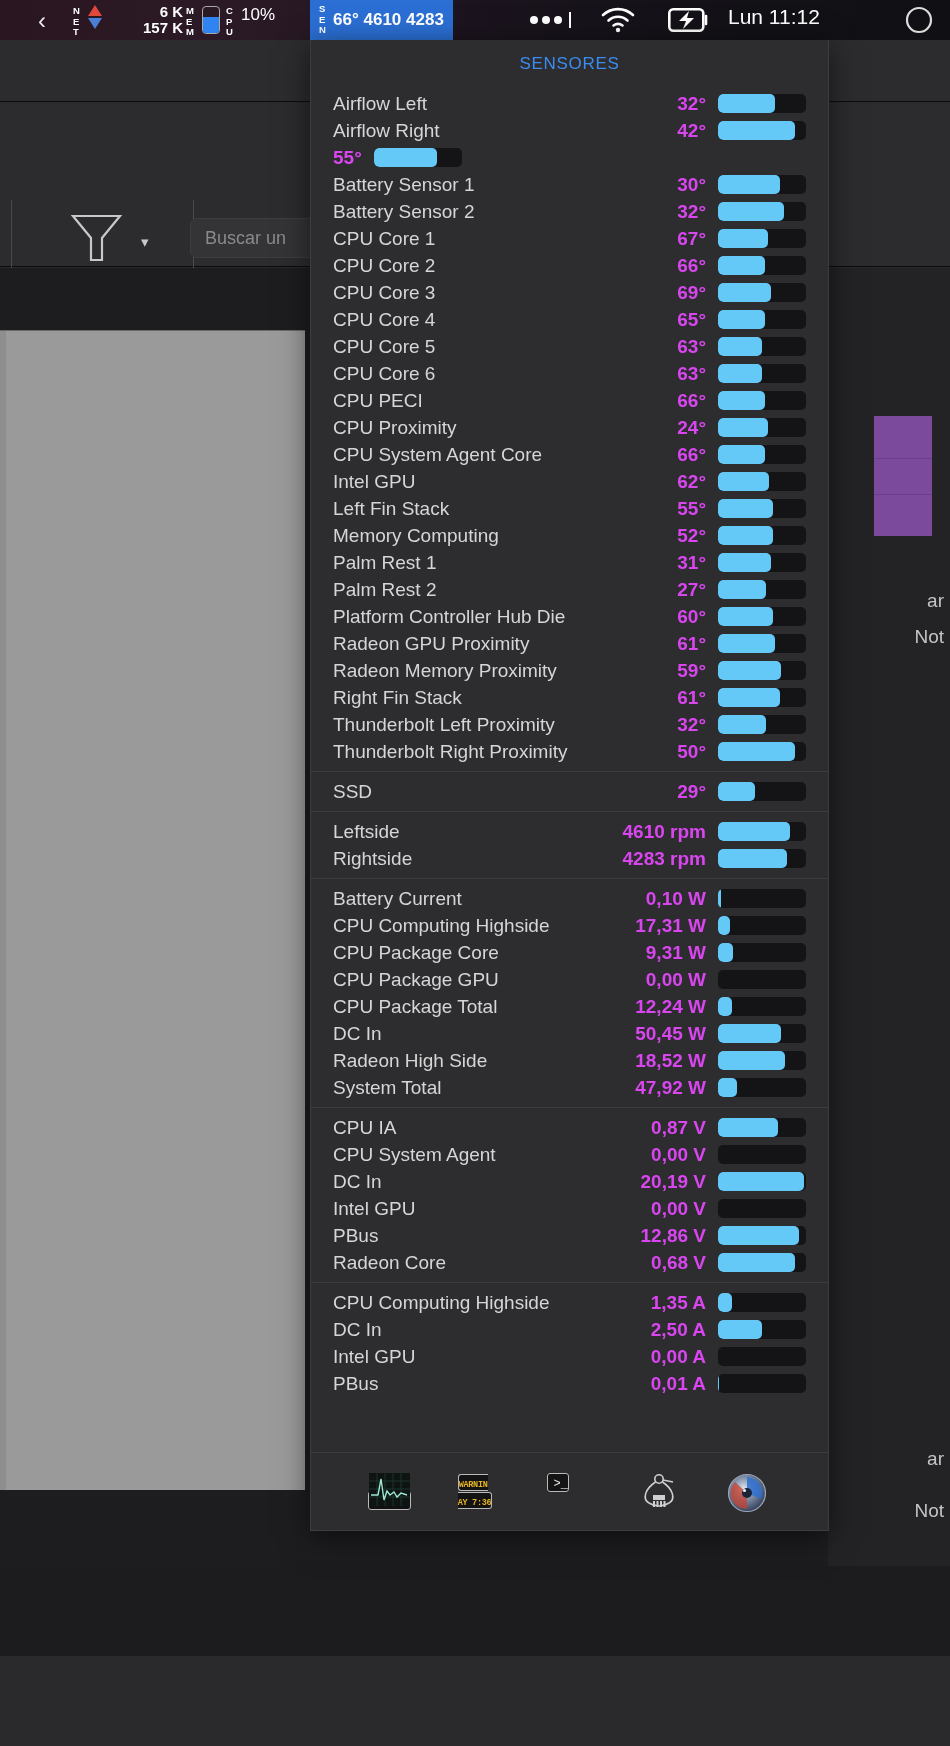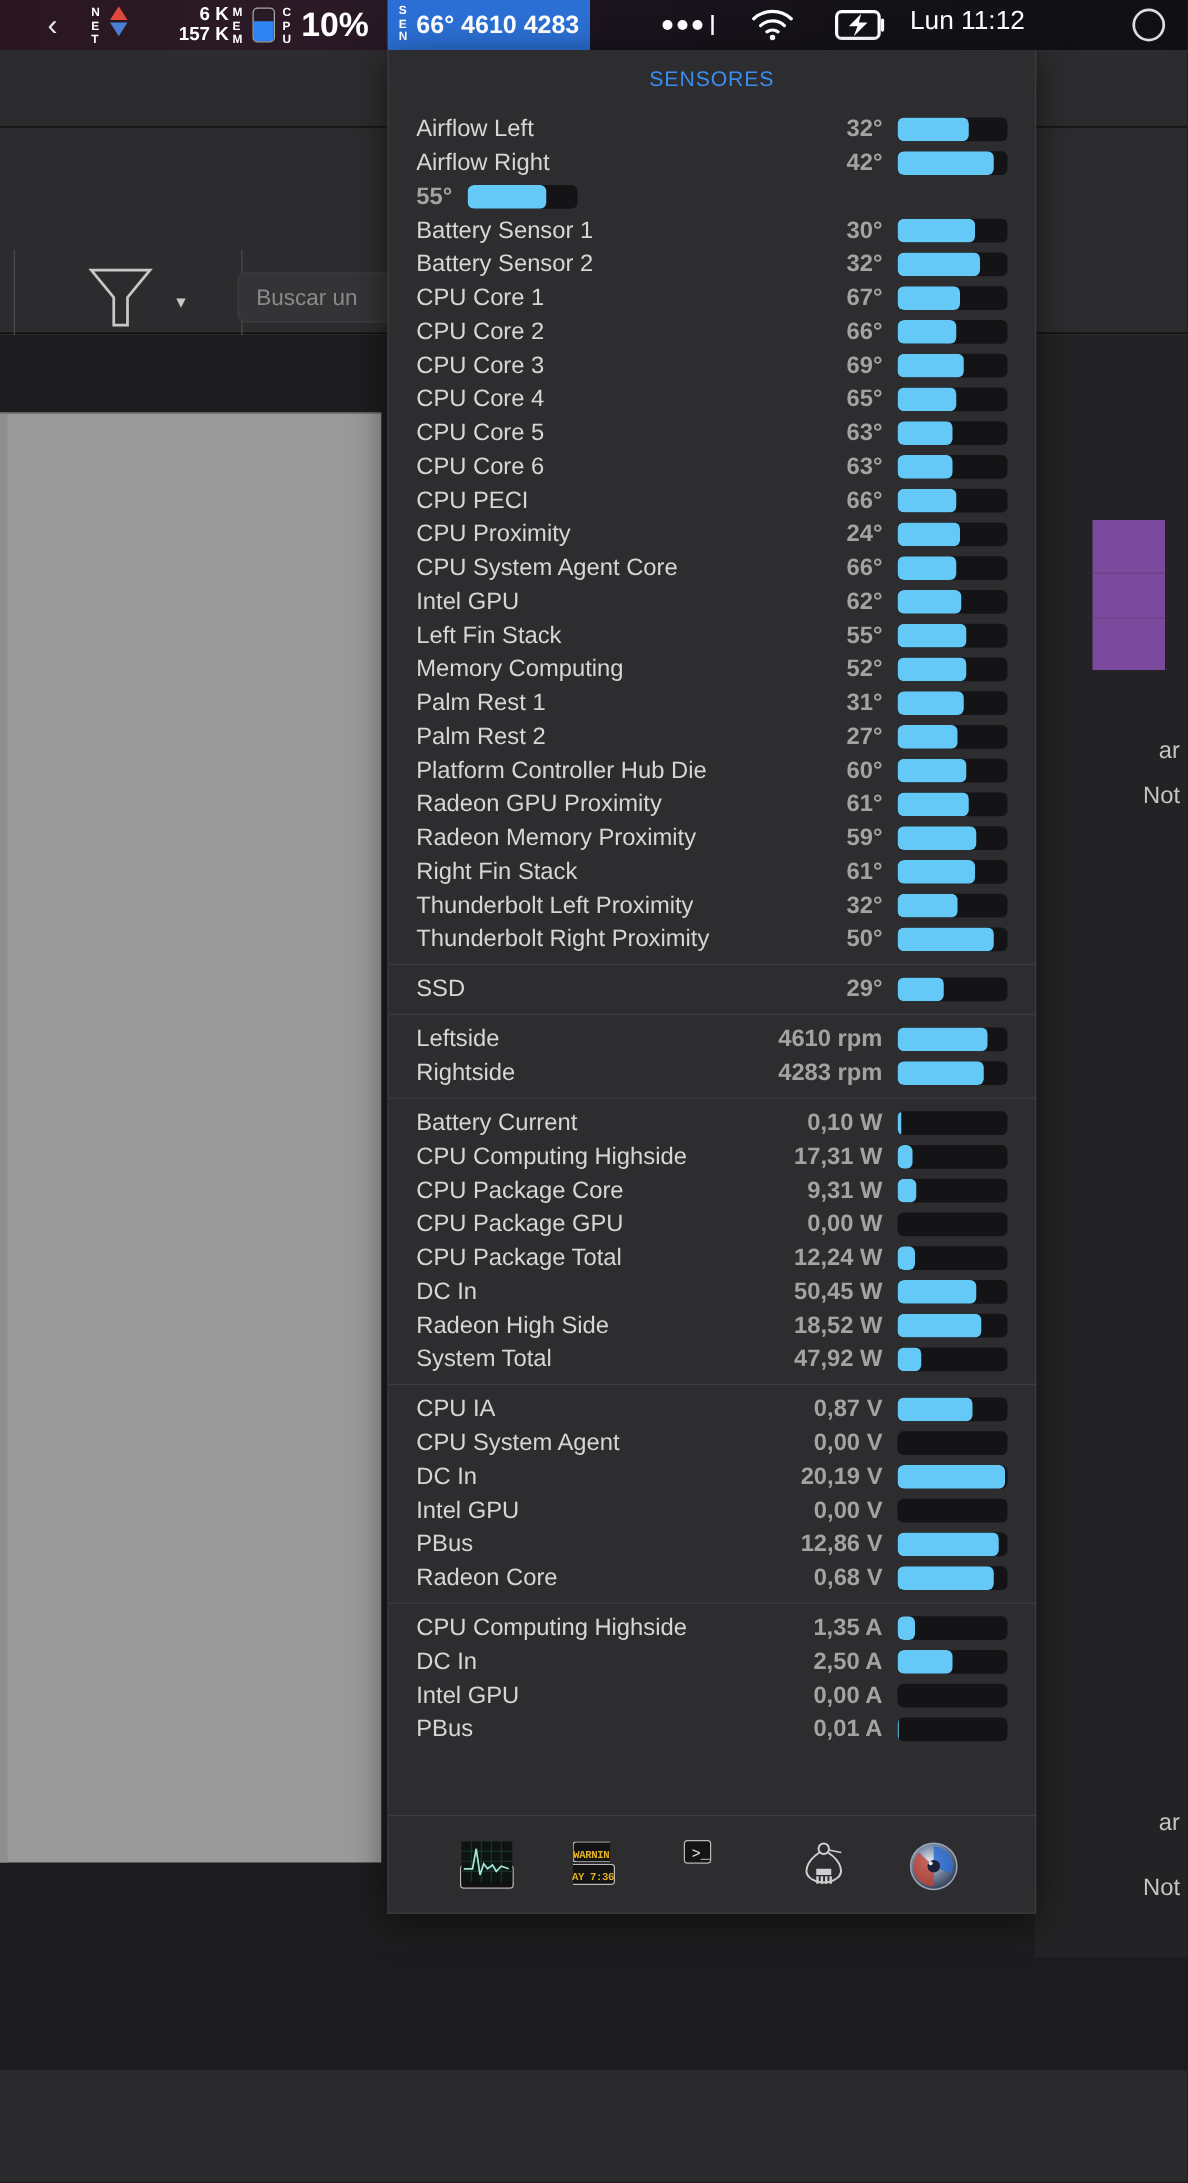--- a/index.html
+++ b/index.html
@@ -123,28 +123,28 @@
   }
   .mb-mem { position: absolute; left: 186px; top: 6px; }
   .mem-batt {
     position: absolute; left: 202px; top: 6px;
     width: 18px; height: 28px;
     border: 1.6px solid #a8a8aa; border-radius: 4px;
     background: #2a1a24; overflow: hidden;
   }
   .mem-fill { position: absolute; left: 0; bottom: 0; width: 100%; height: 62%; background: #2f84f2; }
   .mb-cpu { position: absolute; left: 226px; top: 6px; }
-  .mb-cpupct { position: absolute; left: 241px; top: 5px; font-size: 27px; font-weight: 700; }
+  .mb-cpupct { position: absolute; left: 241px; top: 5px; font-size: 17px; font-weight: 400; }
 
   .mb-sen-wrap {
     position: absolute; left: 310px; top: 0; height: 40px;
     background: #2b6fd4;
     display: flex; align-items: center; padding: 0 9px;
   }
-  .mb-senval { font-size: 20px; font-weight: 600; color: #fff; margin-left: 7px; white-space: nowrap; }
+  .mb-senval { font-size: 17px; font-weight: 600; color: #fff; margin-left: 7px; white-space: nowrap; }
 
   .mb-dots { position: absolute; left: 530px; top: 12px; display: flex; align-items: center; gap: 4px; }
   .dot { width: 8px; height: 8px; border-radius: 50%; background: #fff; }
   .bar1 { width: 2px; height: 16px; background: #fff; margin-left: 3px; }
   .mb-wifi { position: absolute; left: 601px; top: 7px; }
   .mb-batt { position: absolute; left: 668px; top: 8px; }
   .mb-clock { position: absolute; left: 728px; top: 5px; font-size: 21px; color: #fff; white-space: nowrap; }
   .mb-ctrl { position: absolute; left: 905px; top: 6px; }
 
   
@@ -169,21 +169,21 @@
     display: flex; align-items: center;
     height: 27px;
     padding: 0 22px 0 22px;
   }
   .row-label {
     flex: 1 1 auto;
     color: #d6d6d6; font-size: 19px;
     white-space: nowrap; overflow: hidden;
   }
   .row-value {
-    color: #a3a3a3; font-size: 19px; font-weight: 600;
+    color: #d946ef; font-size: 19px; font-weight: 600;
     text-align: center; white-space: nowrap;
     margin-right: 12px;
   }
   .bar-track {
     flex: 0 0 auto;
     width: 88px; height: 19px;
     background: #141416; border-radius: 5px; overflow: hidden;
     position: relative;
   }
   .bar-fill {

